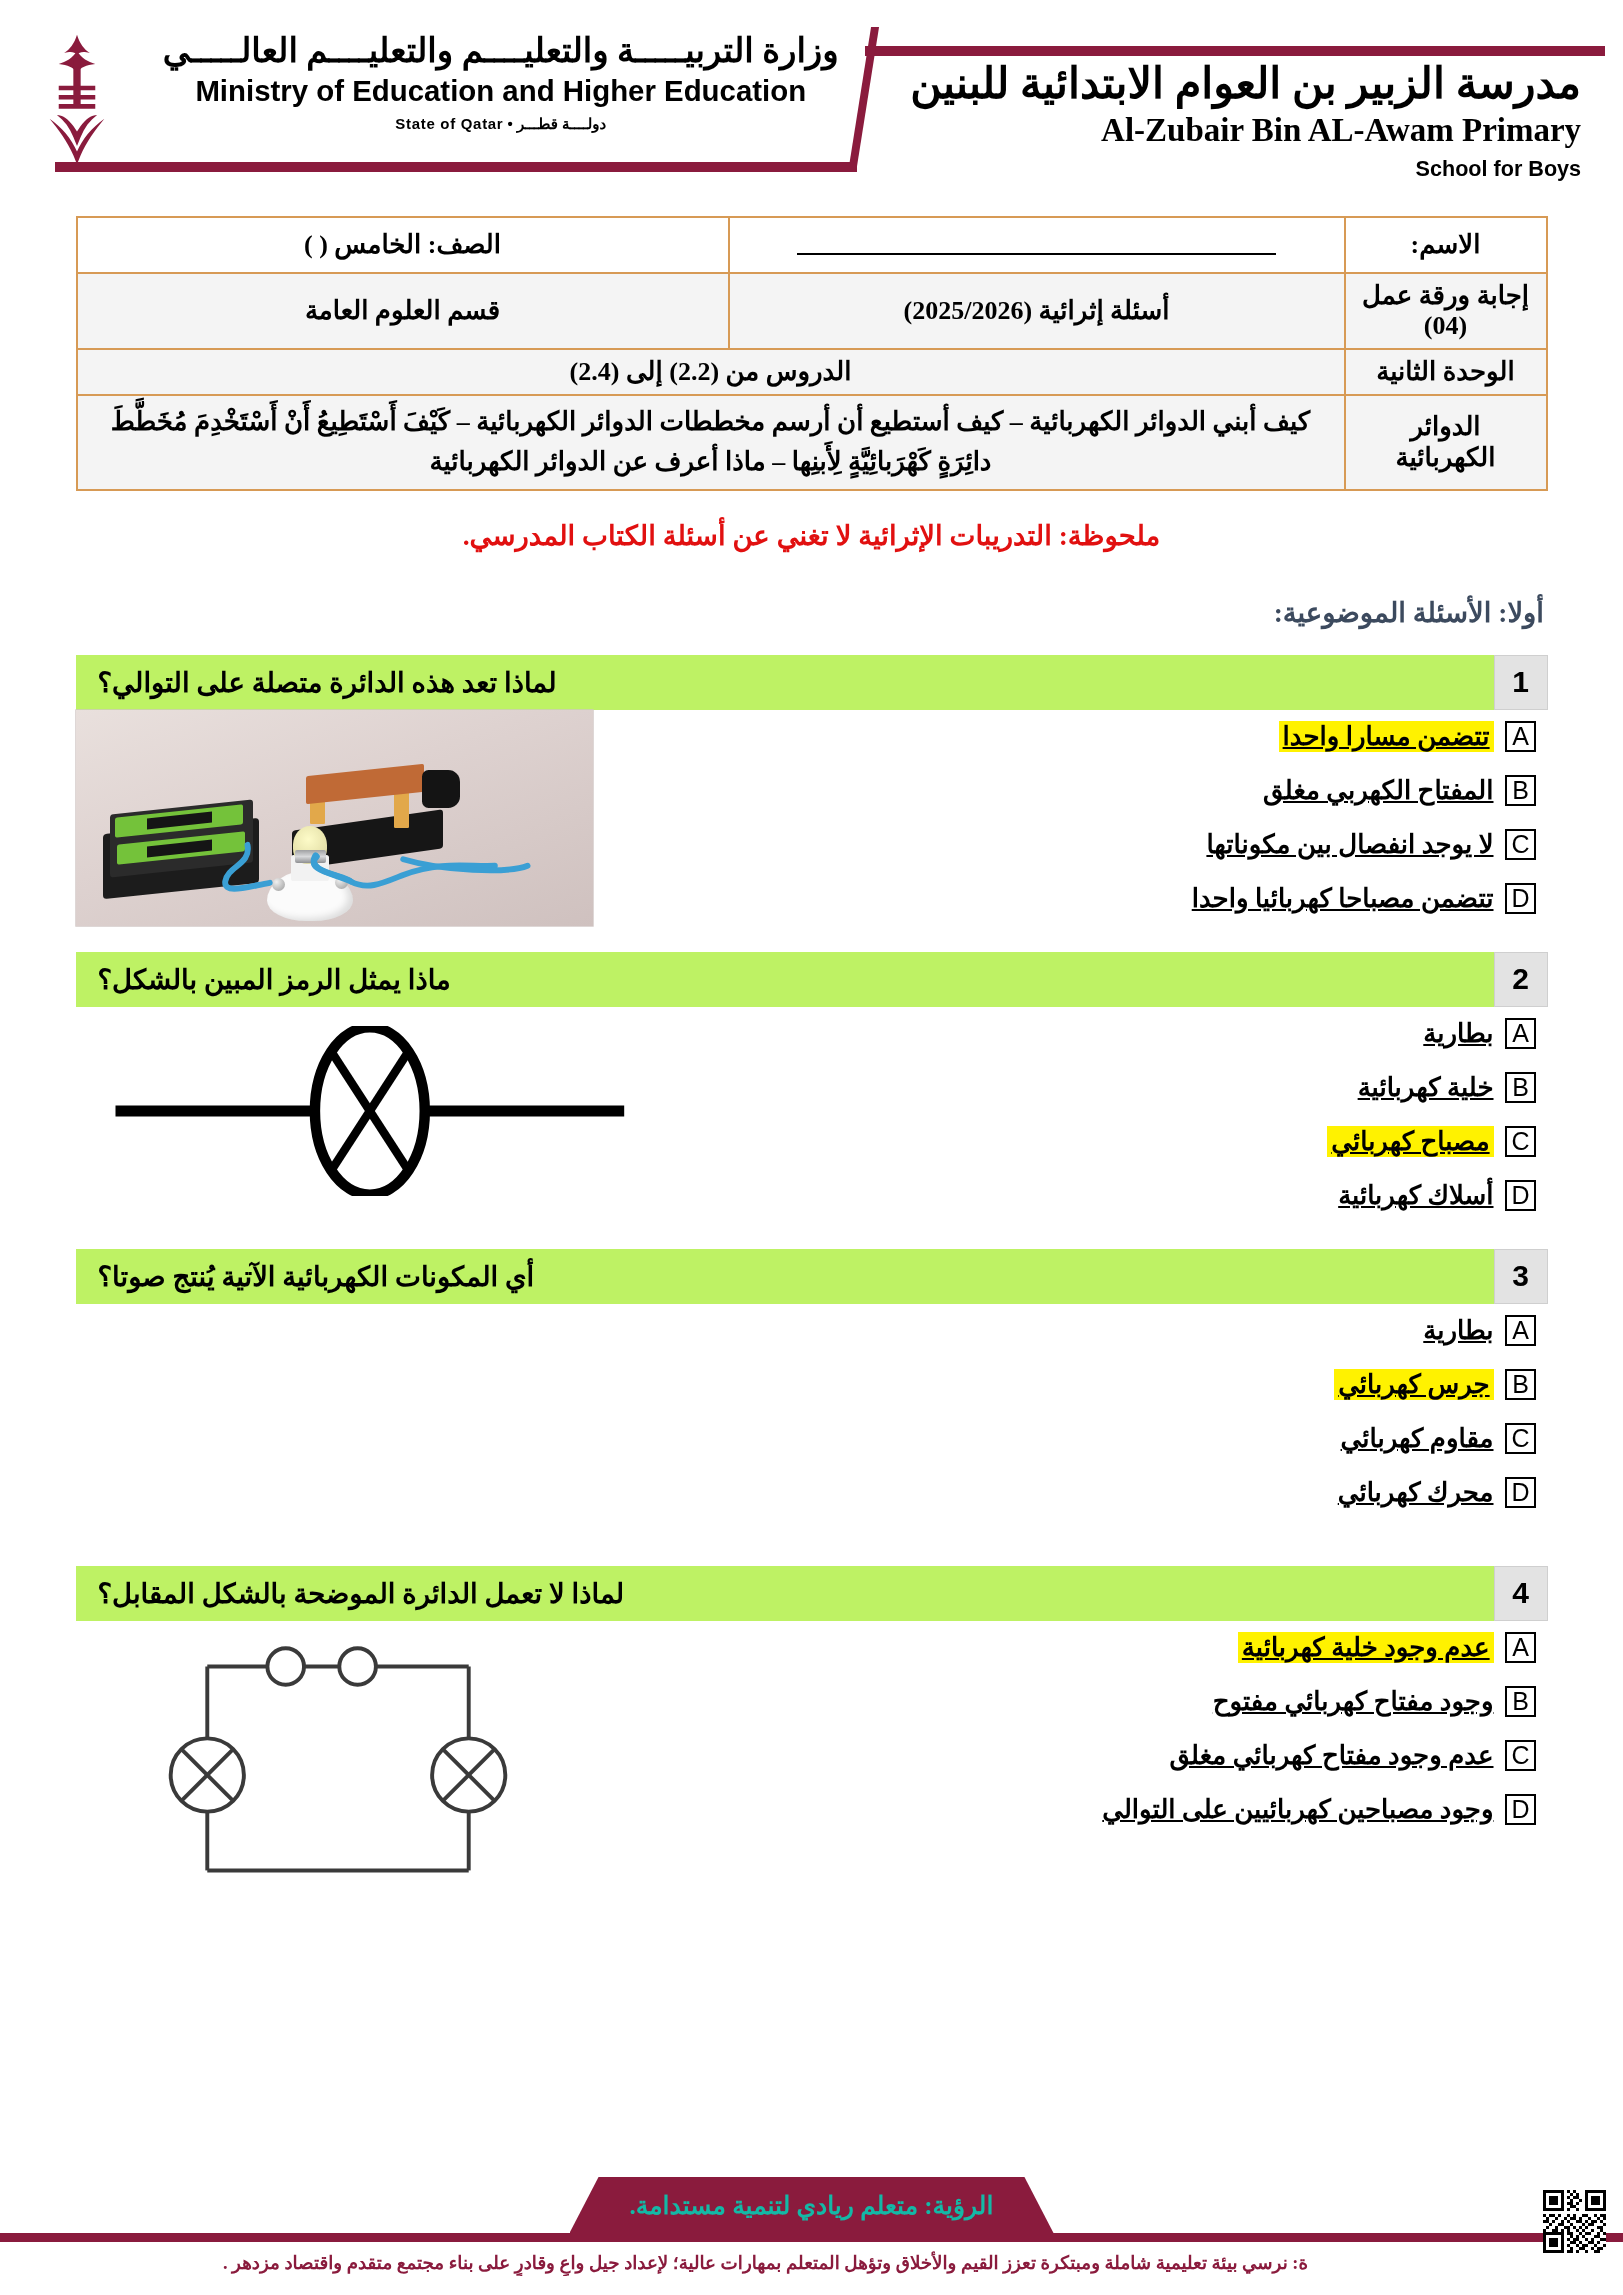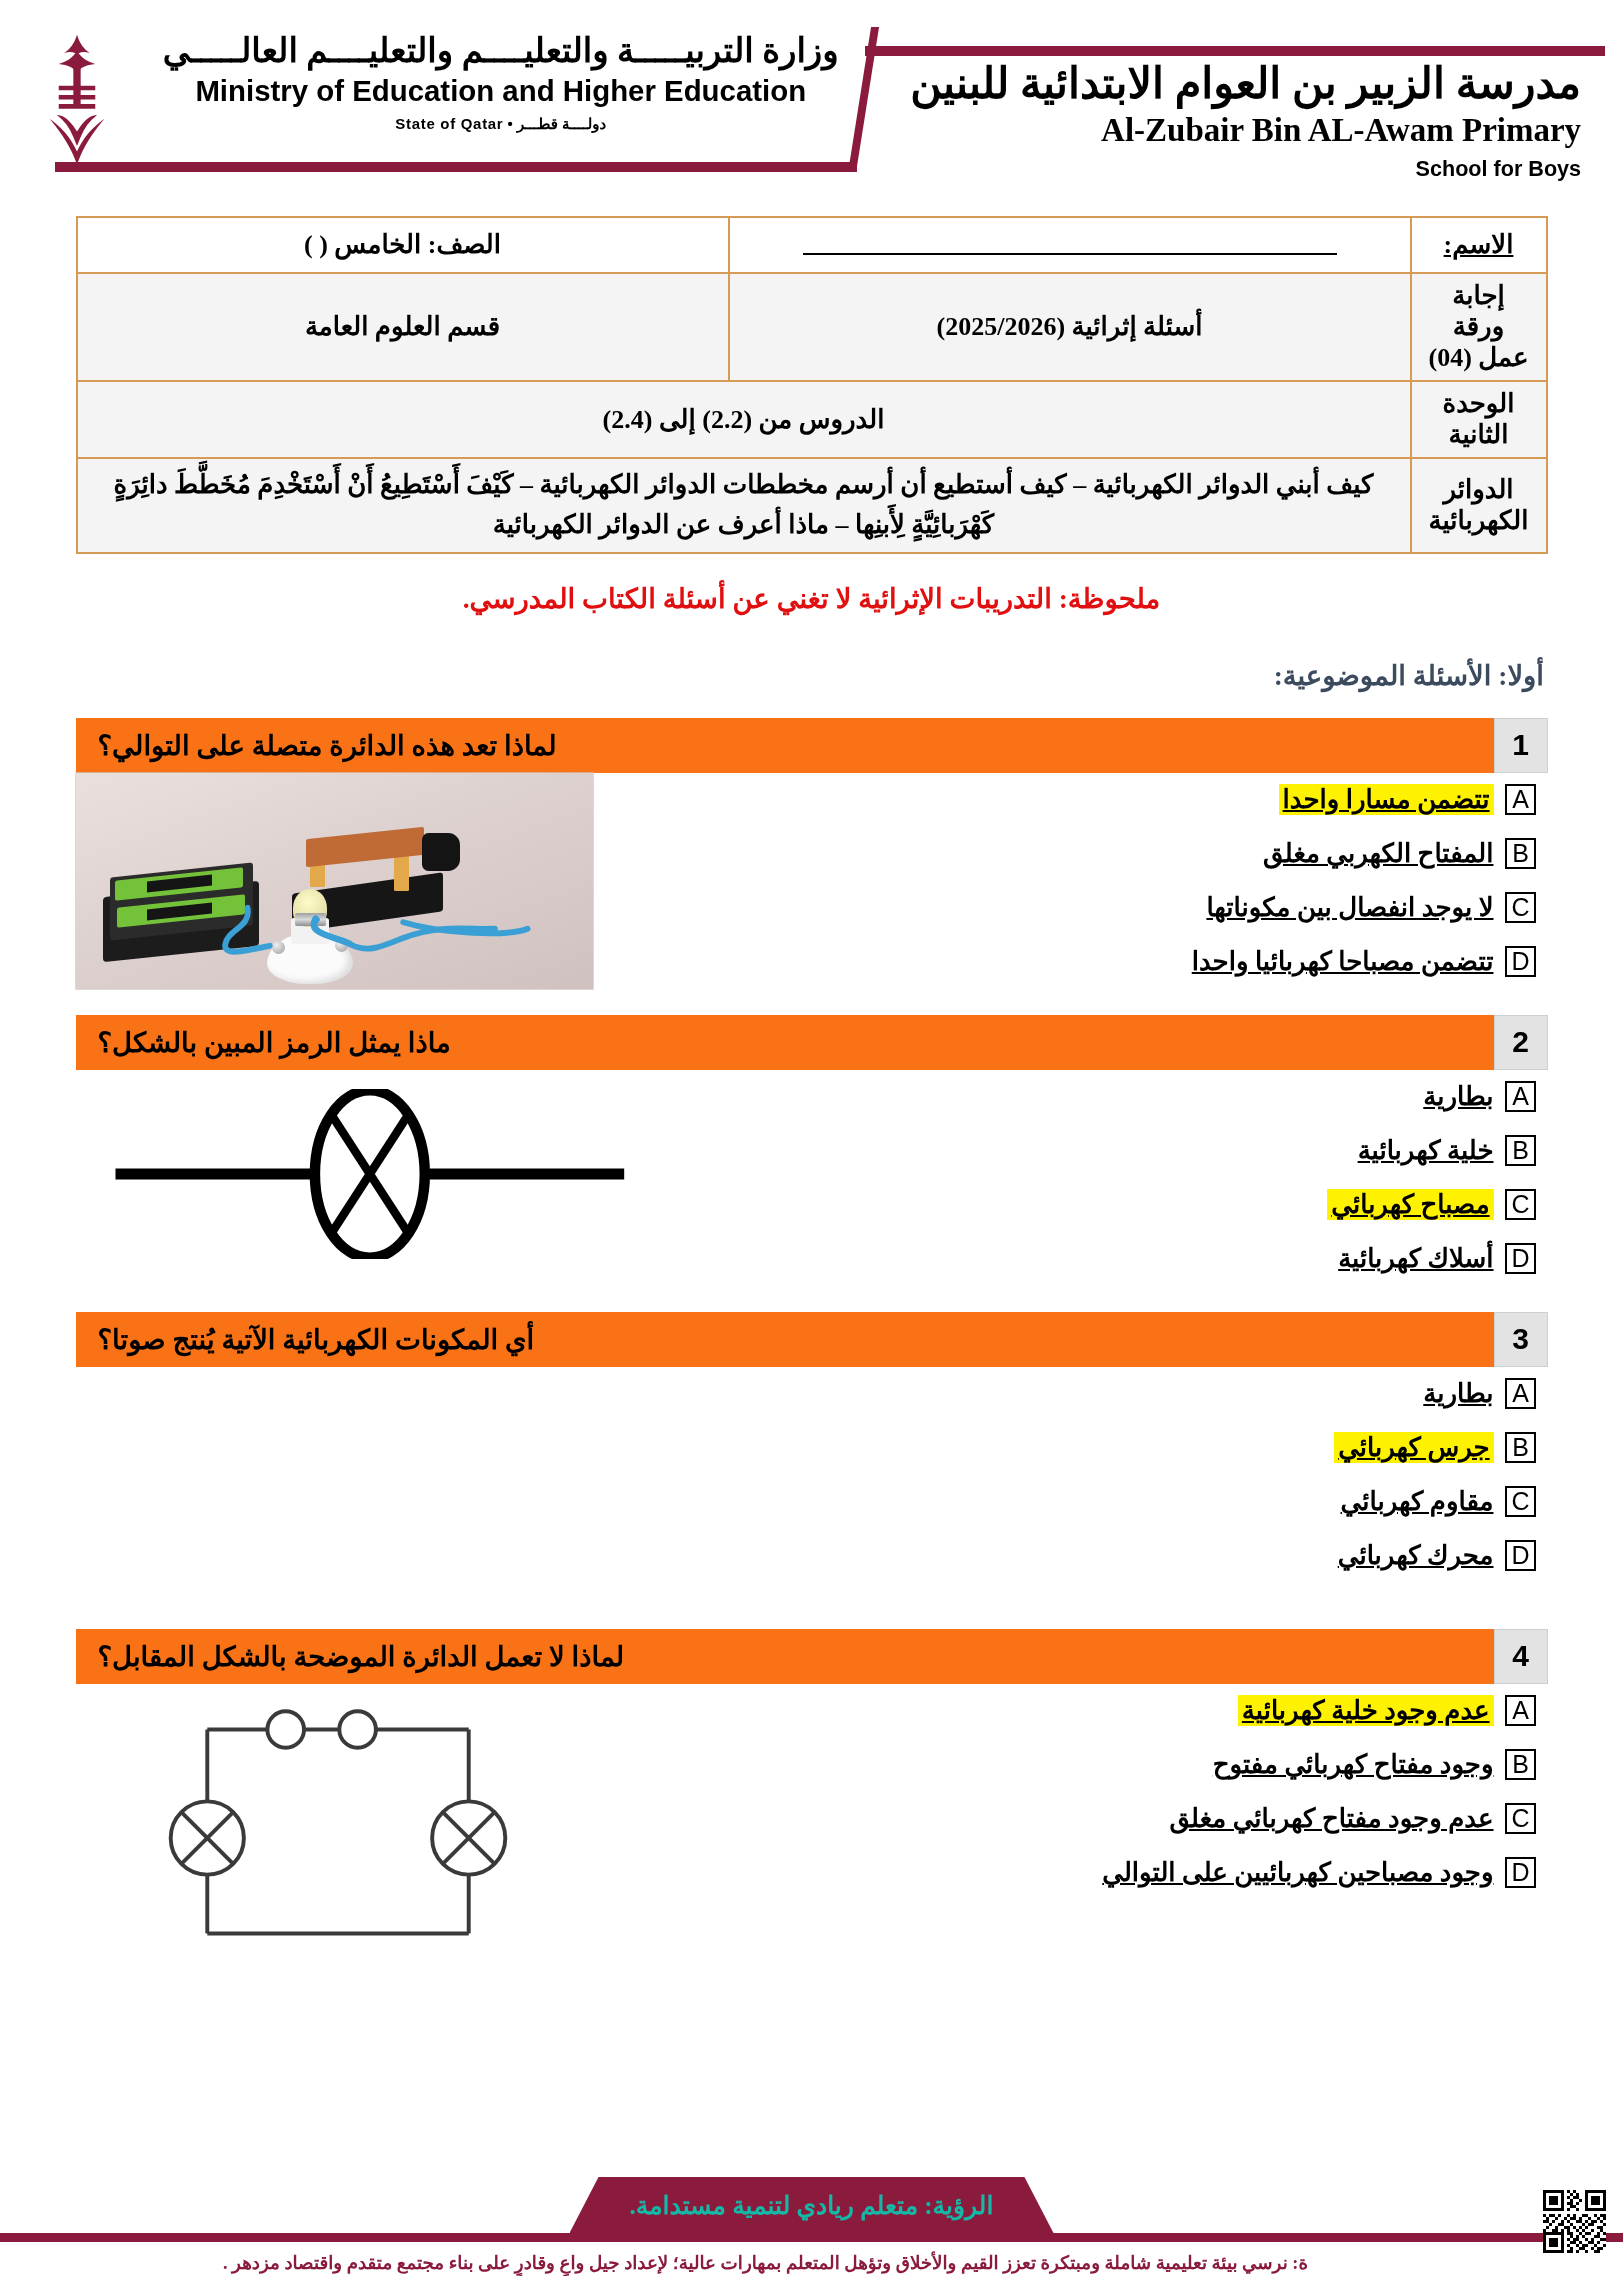--- a/index.html
+++ b/index.html
@@ -126,21 +126,21 @@
     border: 2px solid #D79A55;
     padding: 6.5px 14.4px;
     font-size: 26px;
     font-weight: 700;
     font-family: "Liberation Serif", serif;
     text-align: center;
     vertical-align: middle;
     background: #F4F4F4;
   }
   .info-table tr.row-name td { background: #FFFFFF; height: 56px; }
-  .cell-name-label { text-align: right; width: 136px; text-decoration: underline; }
+  .cell-name-label { text-align: right; width: 202px; }
   .cell-name-line { text-align: center; }
   .name-rule {
     display: block;
     border-bottom: 2px solid #000;
     height: 0.7px;
     width: 82%;
     margin: 19.6px auto 0 auto;
   }
   .cell-grade { text-align: center; width: 652px; }
   .info-table tr.row-2 td { height: 60px; }
@@ -180,21 +180,21 @@
     flex: 0 0 54px;
     background: #E3E3E3;
     border: 1.3px solid #CFCFCF;
     display: flex; align-items: center; justify-content: center;
     font-weight: 700;
     font-size: 30px;
     font-family: "Liberation Sans", sans-serif;
   }
   .q-text {
     flex: 1;
-    background: #f97316;
+    background: #bef264;
     padding: 10.5px 22px;
     font-size: 27.5px;
     font-weight: 700;
     font-family: "Liberation Serif", serif;
     display: flex; align-items: center; justify-content: flex-end;
     min-height: 55px;
   }
 
   .q-body { display: flex; align-items: flex-start; }
   .opts { width: 1472px; }

